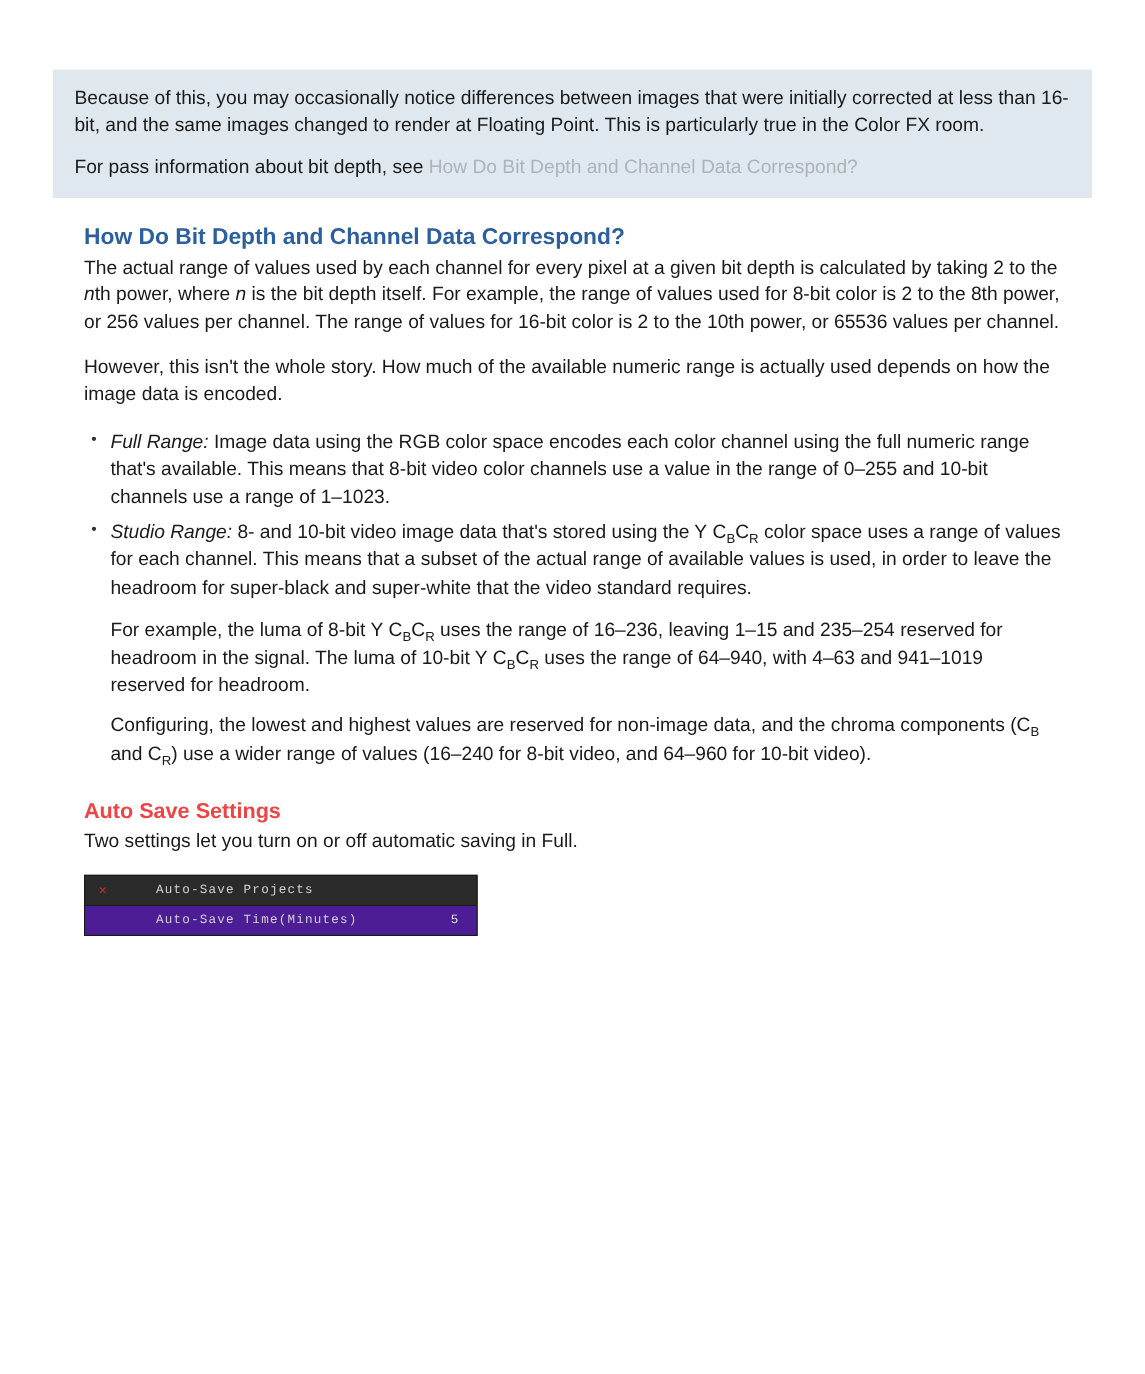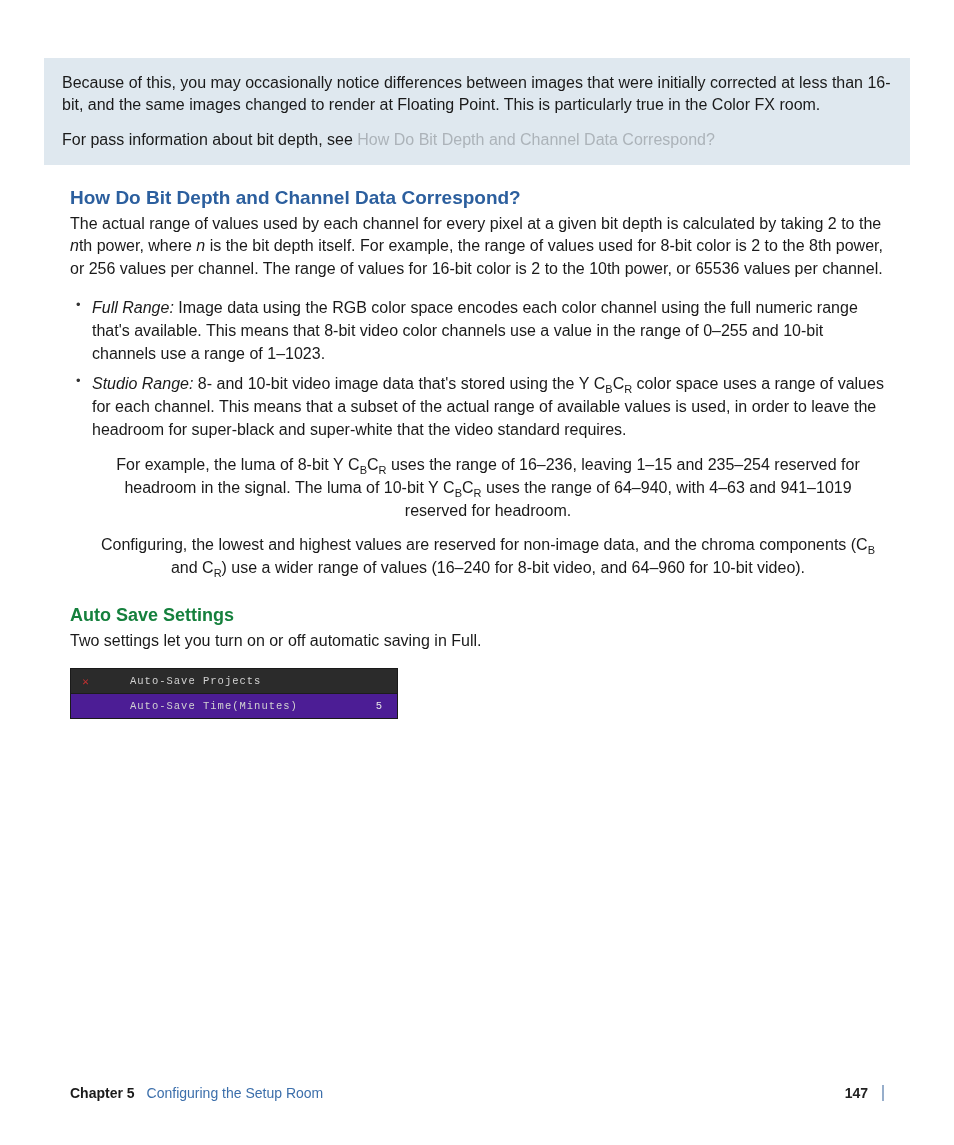--- a/index.html
+++ b/index.html
@@ -26,21 +26,21 @@
   }
   .callout p { margin: 0; padding-top: 14px; line-height: 1.35; }
   .callout .link-text { color: #acb3b9; }
   h2 {
     color: #2c5f9e;
     font-size: 19px;
     font-weight: 600;
     margin: 18px 0 4px 0;
   }
   h3 {
-    color: #15803d;
+    color: #ef4444;
     font-size: 18px;
     font-weight: 600;
     margin: 26px 0 4px 0;
   }
   p { margin: 0 0 16px 0; line-height: 1.4; }
   .tight { margin-bottom: 4px; }
   ul { list-style: none; padding: 0; margin: 0 0 12px 0; }
   ul > li {
     position: relative;
     padding-left: 22px;
@@ -53,21 +53,20 @@
     left: 6px;
     top: 0;
     font-size: 13px;
     color: #333;
   }
   .term { font-style: italic; }
   .subpara {
     padding-left: 22px;
     margin: 10px 0 10px 0;
     line-height: 1.45;
-    text-align: center;
   }
   sub { font-size: 11px; line-height: 0; }
   
   .ui-box {
     background: #2b2b2b;
     width: 326px;
     margin: 6px 0 22px 0;
     font-family: "Courier New", monospace;
     font-size: 10.5px;
     letter-spacing: 1px;
@@ -118,20 +117,21 @@
     <p>Because of this, you may occasionally notice differences between images that were initially corrected at less than 16-bit, and the same images changed to render at Floating Point. This is particularly true in the Color FX room.</p>
     <p>
       <span>For pass information about bit depth, see </span><span class="link-text">How Do Bit Depth and Channel Data Correspond?</span>
     </p>
   </div>
 
   <h2>How Do Bit Depth and Channel Data Correspond?</h2>
   <p class="tight" style="margin-bottom:16px">
     <span>The actual range of values used by each channel for every pixel at a given bit depth is calculated by taking 2 to the </span><span class="term">n</span><span>th power, where </span><span class="term">n</span><span> is the bit depth itself. For example, the range of values used for 8-bit color is 2 to the 8th power, or 256 values per channel. The range of values for 16-bit color is 2 to the 10th power, or 65536 values per channel.</span>
   </p>
+  <p>However, this isn't the whole story. How much of the available numeric range is actually used depends on how the image data is encoded.</p>
 
   <ul>
     <li>
       <span class="term">Full Range:  </span><span>Image data using the RGB color space encodes each color channel using the full numeric range that's available. This means that 8-bit video color channels use a value in the range of 0–255 and 10-bit channels use a range of 1–1023.</span>
     </li>
     <li>
       <span class="term">Studio Range:  </span><span>8- and 10-bit video image data that's stored using the Y&nbsp;C</span><sub>B</sub><span>C</span><sub>R</sub><span> color space uses a range of values for each channel. This means that a subset of the actual range of available values is used, in order to leave the headroom for super-black and super-white that the video standard requires.</span>
     </li>
   </ul>
 
@@ -154,19 +154,14 @@
     <div class="ui-row">
       <span class="ui-check"></span>
       <span class="ui-label">Auto-Save Time(Minutes)</span>
       <span class="ui-value">5</span>
     </div>
   </div>
 
   <ul>
   </ul>
 
-  <div class="footer">
-    <span class="chap-label">Chapter 5</span>
-    <span class="chap-title">Configuring the Setup Room</span>
-    <span class="pageno">147</span>
-  </div>
 
 </div>
 
 </body></html>

